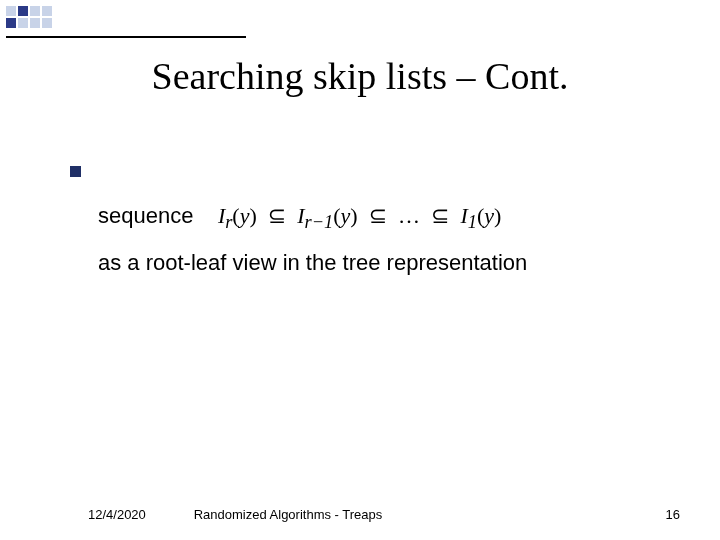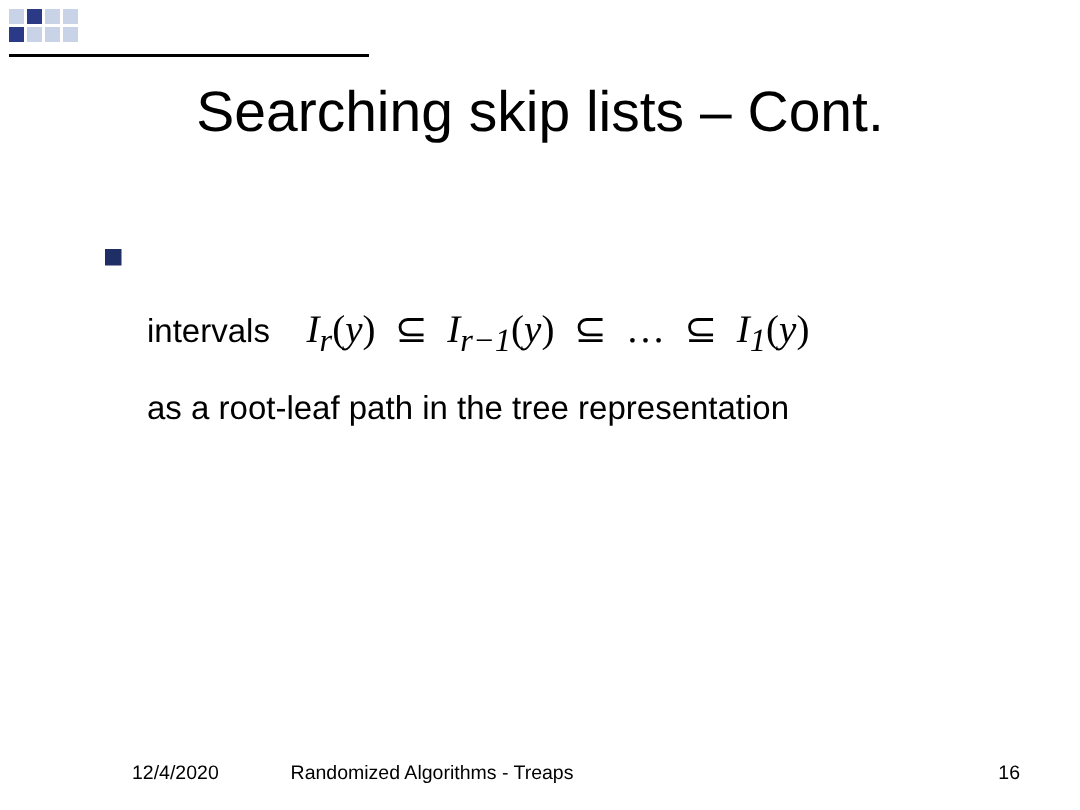--- a/index.html
+++ b/index.html
@@ -36,21 +36,21 @@
     position: absolute;
     background: #000;
     height: 2px;
   }
   .title {
     position: absolute;
     top: 54px;
     left: 0;
     width: 720px;
     text-align: center;
-    font-family: Liberation Sans, sans-serif;
+    font-family: Liberation Serif, serif;
     font-size: 38px;
     color: #000;
   }
   .body {
     position: absolute;
     top: 150px;
     left: 70px;
     width: 600px;
     font-size: 22px;
     line-height: 2.0;
@@ -58,21 +58,21 @@
   .bullet {
     display: inline-block;
     width: 11px;
     height: 11px;
     background: #1f2f66;
     margin-right: 14px;
     vertical-align: 2px;
   }
   .formula {
     font-family: "Times New Roman", Georgia, serif;
-    font-size: 26px;
+    font-size: 22px;
     white-space: nowrap;
     text-align: center;
   }
   .formula .sub {
     font-style: italic;
     font-family: "Times New Roman", Georgia, serif;
   }
   .footer {
     position: absolute;
     bottom: 18px;
@@ -102,32 +102,32 @@
     <div class="line" style="left:0;top:30px;width:240px;"></div>
   </div>
 
   <div class="title">Searching skip lists – Cont.</div>
 
   <div class="body">
     <div>
       <span class="bullet"></span>
     </div>
     <div class="hang">
-      <span>intervals</span>&nbsp;&nbsp;&nbsp;
+      <span>sequence</span>&nbsp;&nbsp;&nbsp;
       <span class="formula">
         <span class="sub">I</span><sub class="sub">r</sub>(<span class="sub">y</span>)
         &nbsp;<span>⊆</span>&nbsp;
         <span class="sub">I</span><sub class="sub">r−1</sub>(<span class="sub">y</span>)
         &nbsp;<span>⊆</span>&nbsp;
         <span>…</span>
         &nbsp;<span>⊆</span>&nbsp;
         <span class="sub">I</span><sub class="sub">1</sub>(<span class="sub">y</span>)
       </span>
     </div>
-    <div class="hang">as a root-leaf path in the tree representation</div>
+    <div class="hang">as a root-leaf view in the tree representation</div>
   </div>
 
   <div class="footer">
     <div class="date">12/4/2020</div>
     <div class="ftitle">Randomized Algorithms - Treaps</div>
     <div class="page">16</div>
   </div>
 
 </div>
 

